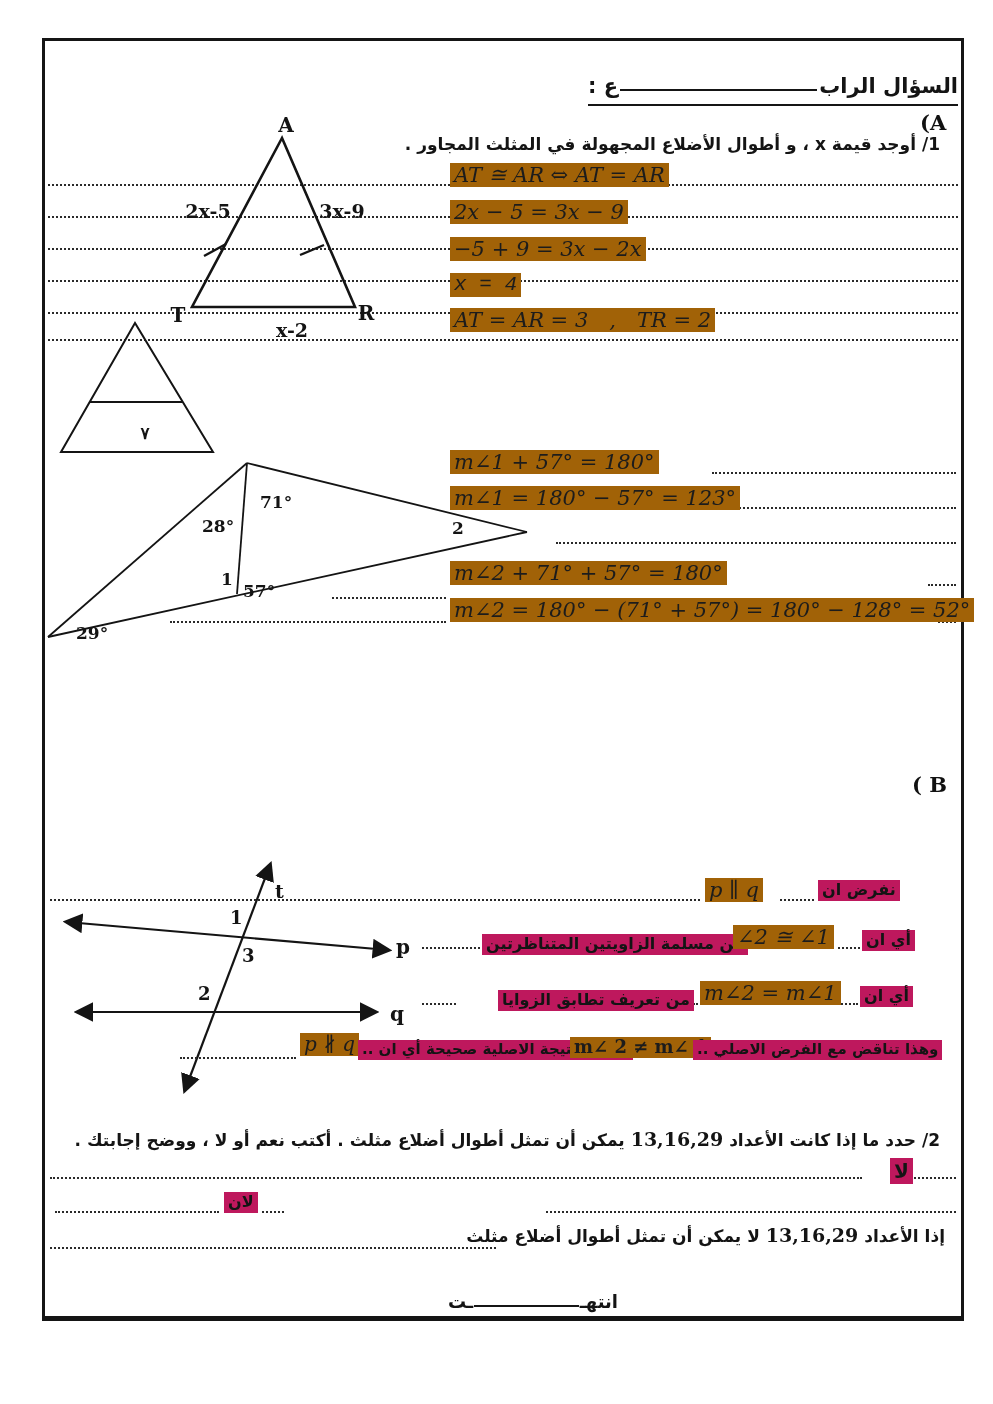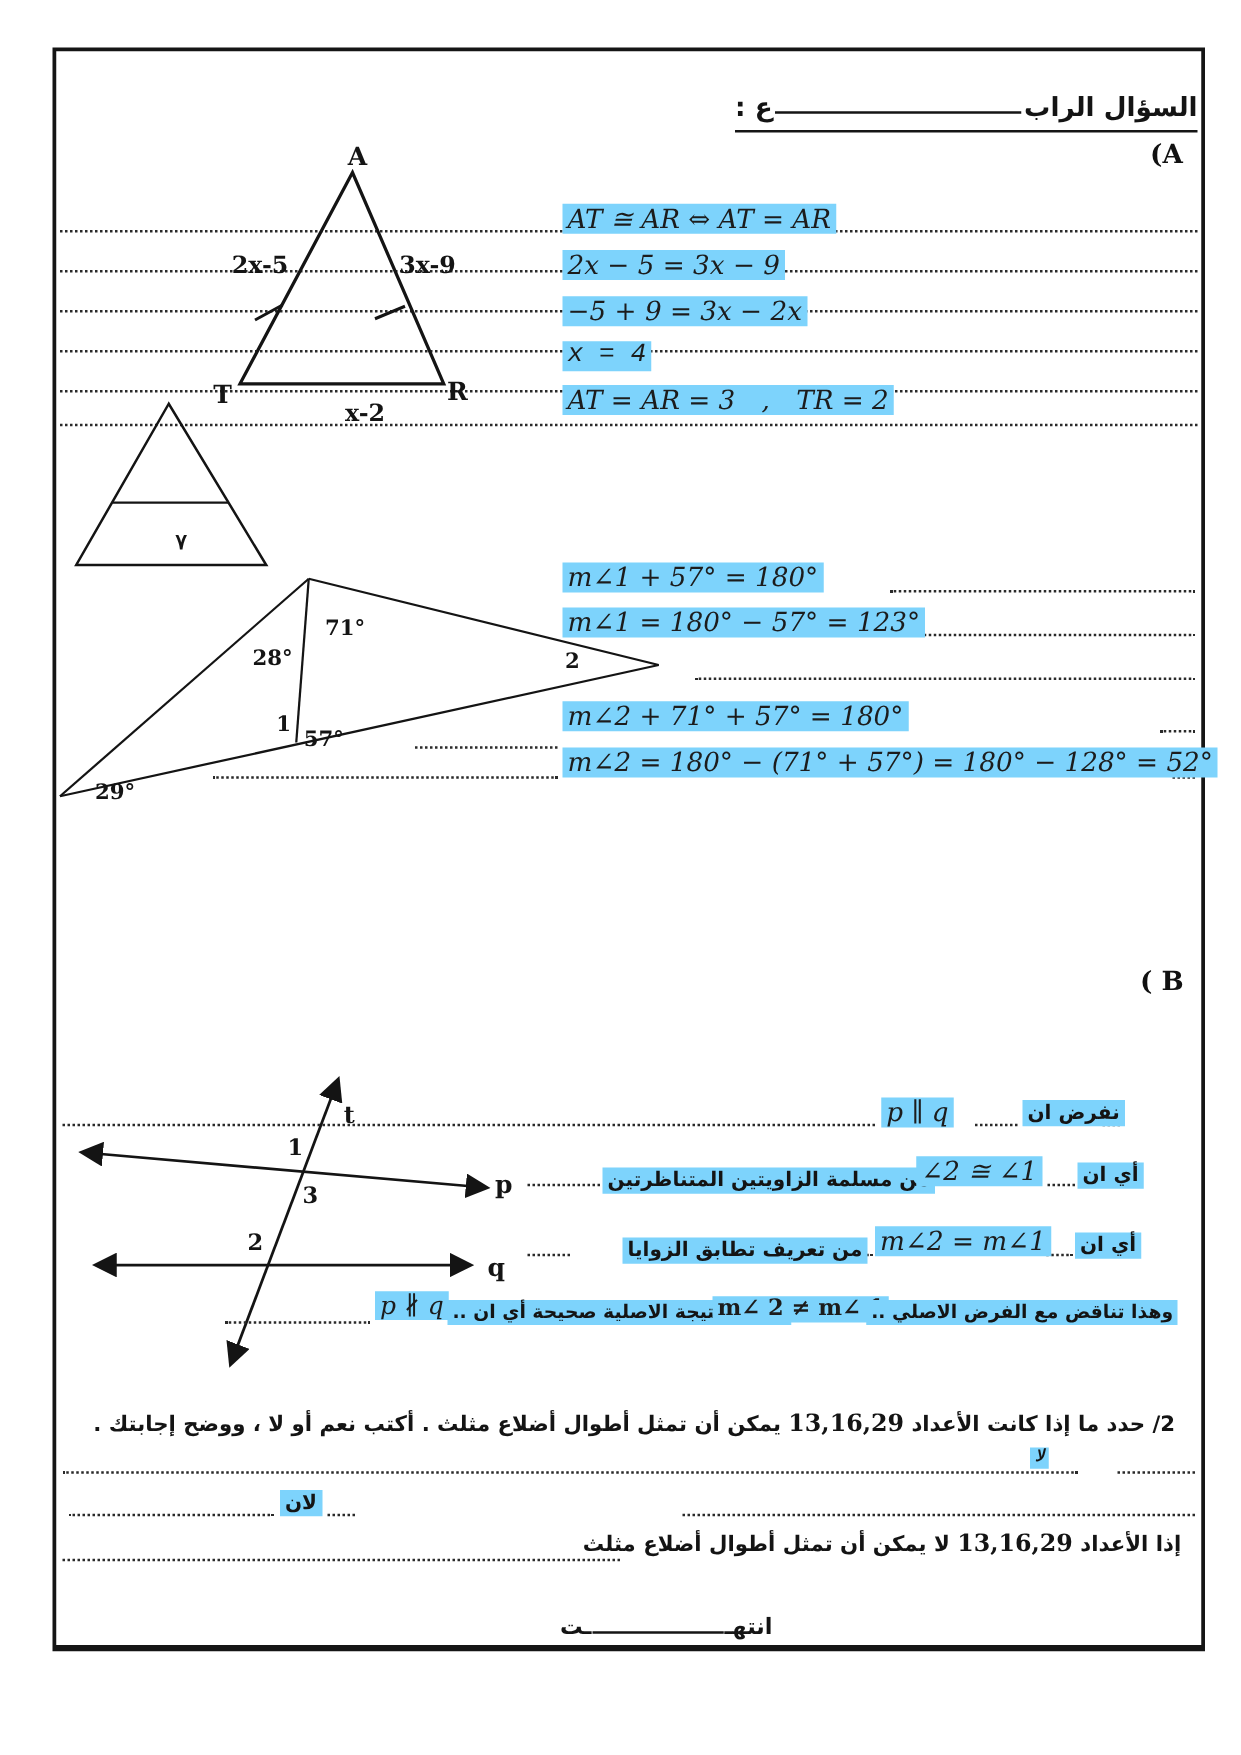--- a/index.html
+++ b/index.html
@@ -2,24 +2,24 @@
 <html><head>
 <meta charset="utf-8">
 <style>
   html,body{margin:0;padding:0;background:#fff;}
   #page{position:relative;width:993px;height:1404px;background:#fff;overflow:hidden;
         font-family:"DejaVu Sans",sans-serif;color:#111;}
   #frame{position:absolute;left:42px;top:38px;width:916px;height:1275px;
          border:3px solid #151515;border-bottom-width:5px;}
   .dl{position:absolute;height:0;border-top:2px dotted #2a2a2a;}
   .eq{position:absolute;font-family:"DejaVu Serif",serif;font-style:italic;font-size:21px;
-      color:#1c1c1c;background:#7dd3fc;padding:0 4px;white-space:nowrap;line-height:1.15;}
+      color:#1c1c1c;background:#a16207;padding:0 4px;white-space:nowrap;line-height:1.15;}
   .eq-big{font-size:30px;}
   .ar{font-family:"DejaVu Sans",sans-serif;font-weight:bold;color:#141414;}
-  .ar-abs{position:absolute;background:#7dd3fc;padding:0 4px;white-space:nowrap;font-size:16px;line-height:1.3;}
+  .ar-abs{position:absolute;background:#be185d;padding:0 4px;white-space:nowrap;font-size:16px;line-height:1.3;}
   .stmt{position:absolute;direction:rtl;text-align:right;font-size:17px;line-height:1.45;white-space:nowrap;}
   .mathb{font-family:"DejaVu Serif",serif;font-weight:bold;font-style:normal;}
   .mathi{font-family:"DejaVu Serif",serif;font-style:italic;font-weight:normal;}
   .seclabel{position:absolute;font-family:"DejaVu Serif",serif;font-weight:bold;font-size:21px;}
   #title-row{position:absolute;left:588px;top:64px;width:370px;height:34px;display:flex;
              direction:rtl;align-items:flex-end;font-size:21px;}
   #title-row .stretch{flex:1;height:0;border-top:2px solid #151515;margin:0 2px 7px 2px;}
   #title-underline{position:absolute;left:588px;top:104px;width:370px;height:0;border-top:2px solid #151515;}
   #footer-row{position:absolute;left:448px;top:1286px;width:170px;height:26px;display:flex;
               direction:rtl;align-items:flex-end;font-size:18px;}
@@ -35,20 +35,21 @@
 
   <div id="title-row" class="ar">
     <span>السؤال الراب</span>
     <div class="stretch"></div>
     <span>ع :</span>
   </div>
   <div id="title-underline"></div>
 
   <div class="seclabel" style="left:920px;top:110px;">(A</div>
 
+  <div class="stmt ar" style="left:440px;top:132px;width:500px;">1/ أوجد قيمة x ، و أطوال الأضلاع المجهولة في المثلث المجاور .</div>
 
   <div class="dl" style="left:48px;top:184px;width:910px;"></div>
   <div class="dl" style="left:48px;top:216px;width:910px;"></div>
   <div class="dl" style="left:48px;top:248px;width:910px;"></div>
   <div class="dl" style="left:48px;top:280px;width:910px;"></div>
   <div class="dl" style="left:48px;top:312px;width:910px;"></div>
   <div class="dl" style="left:48px;top:339px;width:910px;"></div>
 
   <div class="eq" style="left:450px;top:163px;">AT ≅ AR ⇔ AT = AR</div>
   <div class="eq" style="left:450px;top:200px;">2x − 5 = 3x − 9</div>
@@ -153,21 +154,21 @@
   <div class="ar ar-abs" style="left:693px;top:1040px;font-size:15px;" dir="rtl">وهذا تناقض مع الفرض الاصلي ..</div>
 
   <div class="stmt ar" style="left:150px;top:1126px;width:790px;">
     <span>2/ حدد ما إذا كانت الأعداد</span>
     <span class="mathb" dir="ltr" style="font-size:19px;">13,16,29</span>
     <span>يمكن أن تمثل أطوال أضلاع مثلث . أكتب نعم أو لا ، ووضح إجابتك .</span>
   </div>
 
   <div class="dl" style="left:50px;top:1177px;width:812px;"></div>
   <div class="dl" style="left:894px;top:1177px;width:62px;"></div>
-  <div class="ar ar-abs" style="left:824px;top:1158px;font-size:13px;font-style:italic;">لا</div>
+  <div class="ar ar-abs" style="left:890px;top:1158px;font-size:20px;">لا</div>
 
   <div class="dl" style="left:55px;top:1211px;width:164px;"></div>
   <div class="dl" style="left:262px;top:1211px;width:22px;"></div>
   <div class="dl" style="left:546px;top:1211px;width:410px;"></div>
   <div class="ar ar-abs" style="left:224px;top:1192px;">لان</div>
 
   <div class="dl" style="left:50px;top:1247px;width:446px;"></div>
   <div class="stmt ar" style="left:395px;top:1222px;width:550px;">
     <span>إذا الأعداد</span>
     <span class="mathb" dir="ltr" style="font-size:19px;">13,16,29</span>

